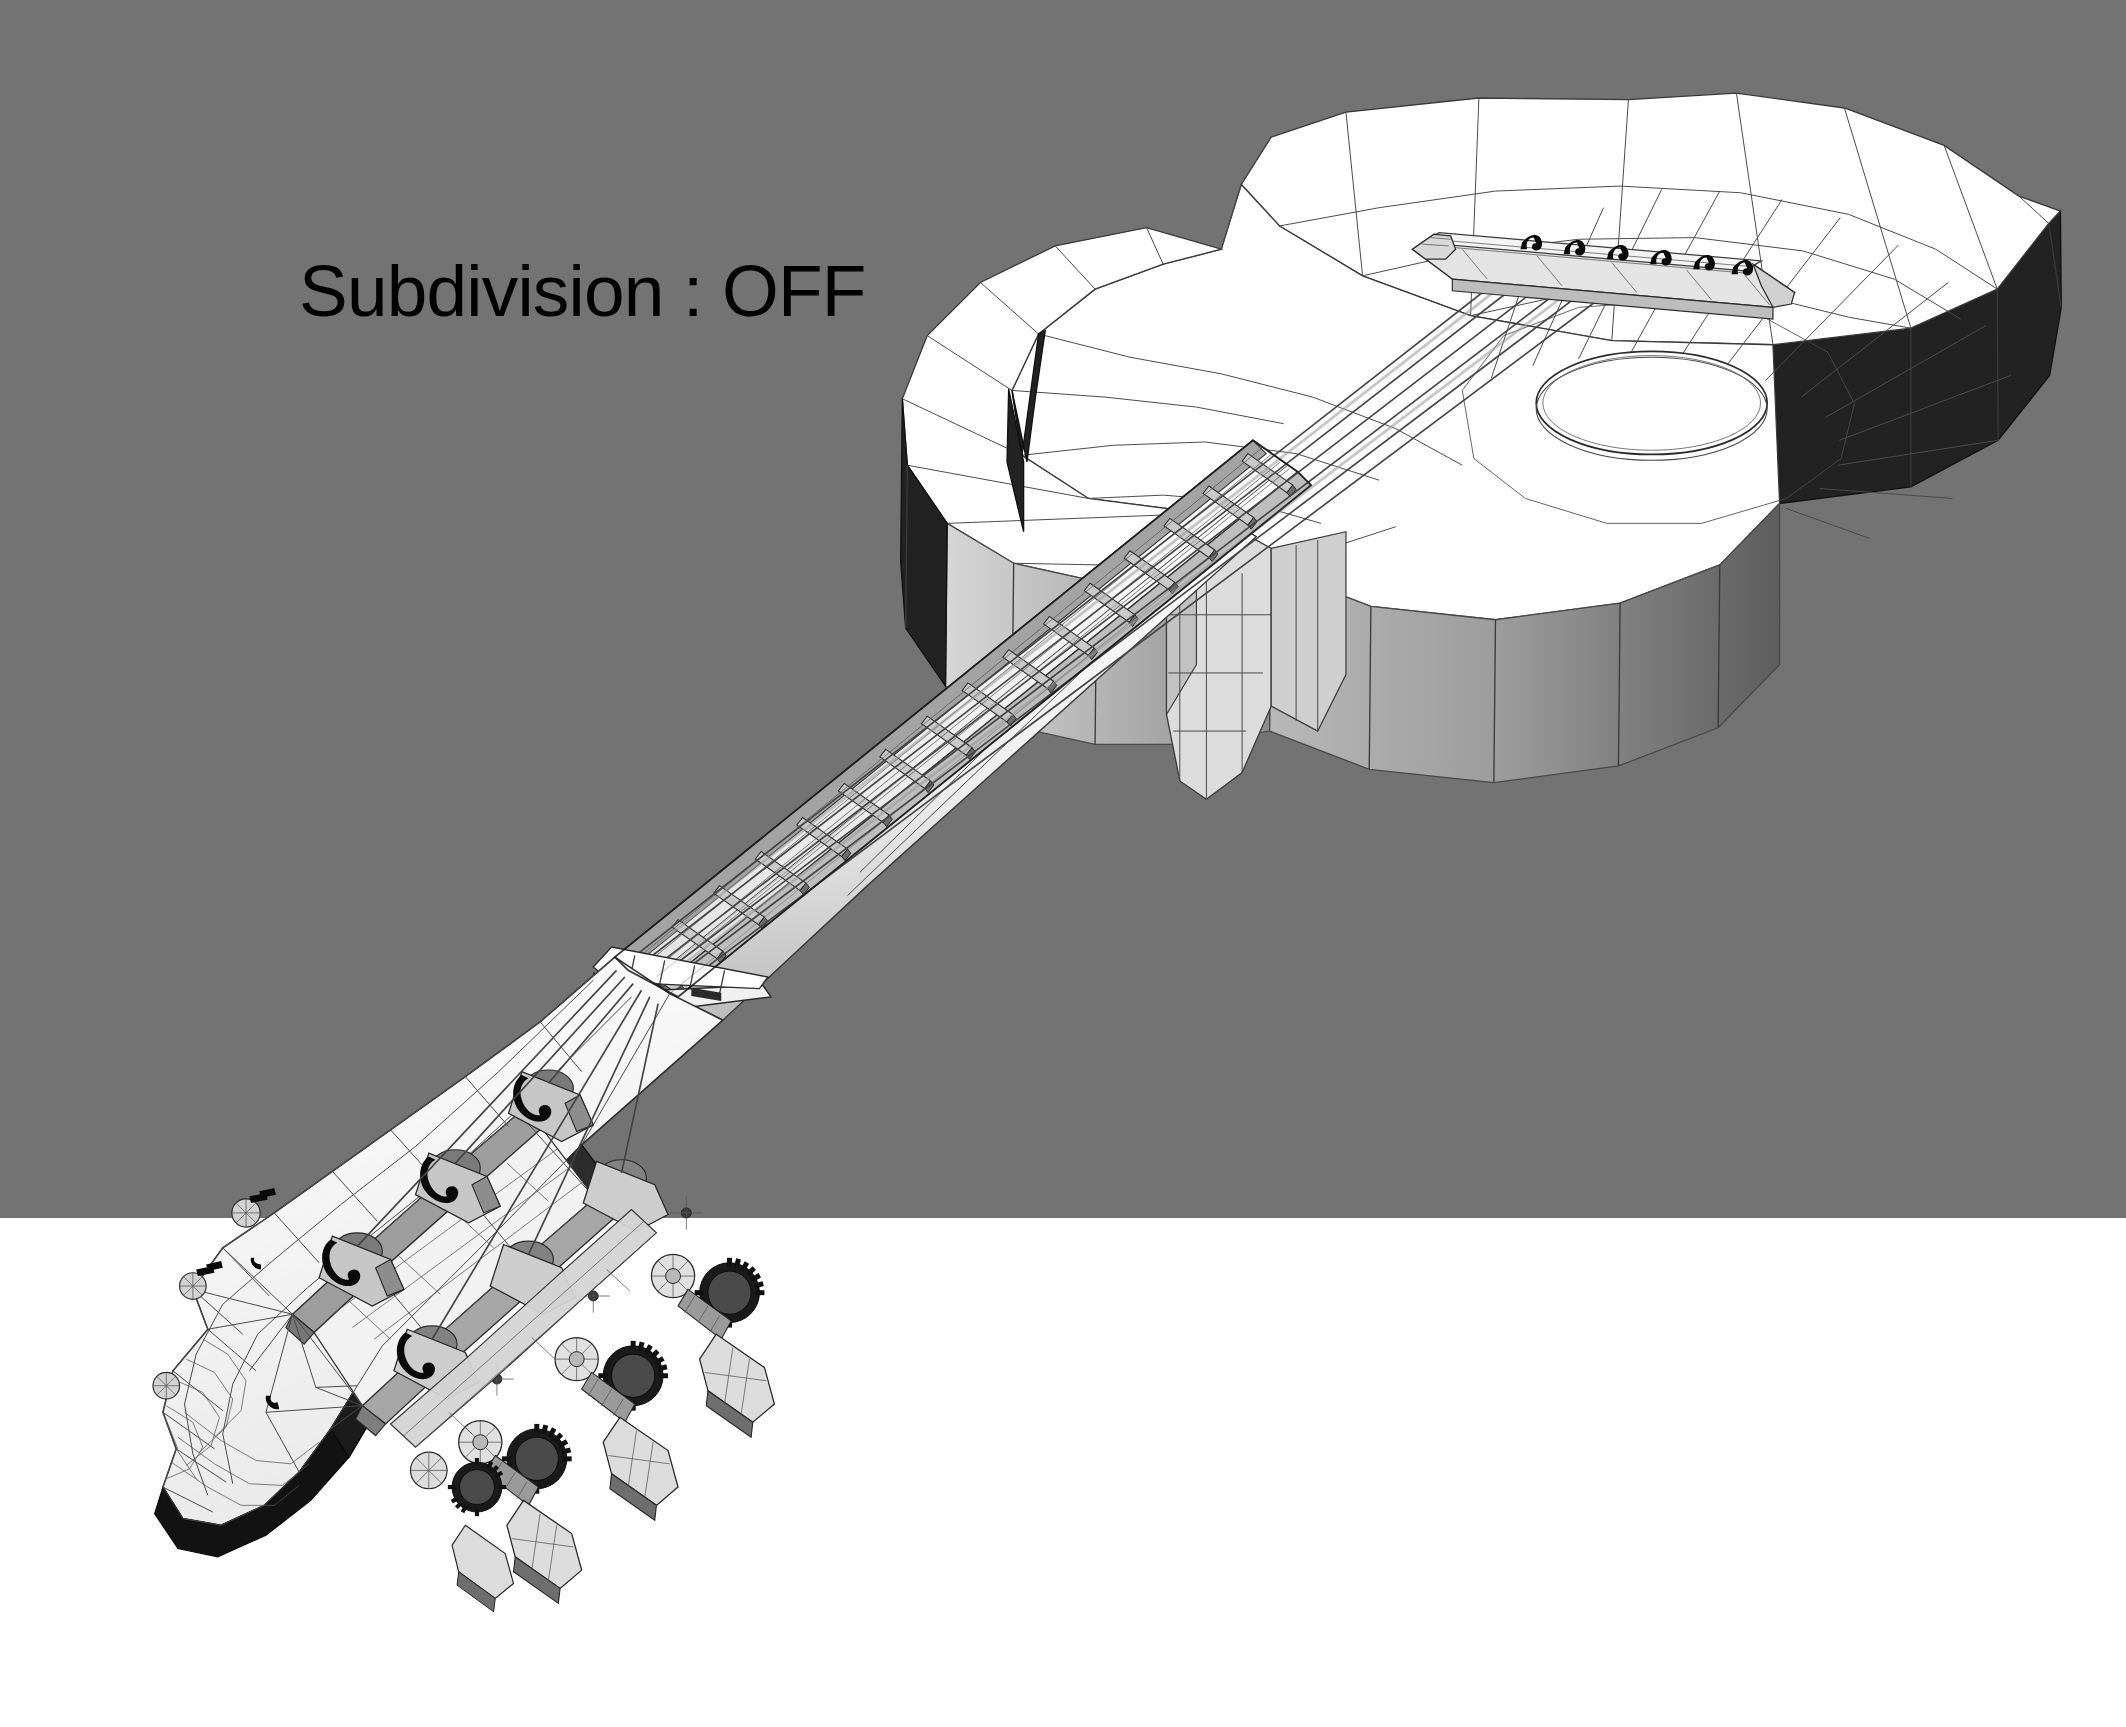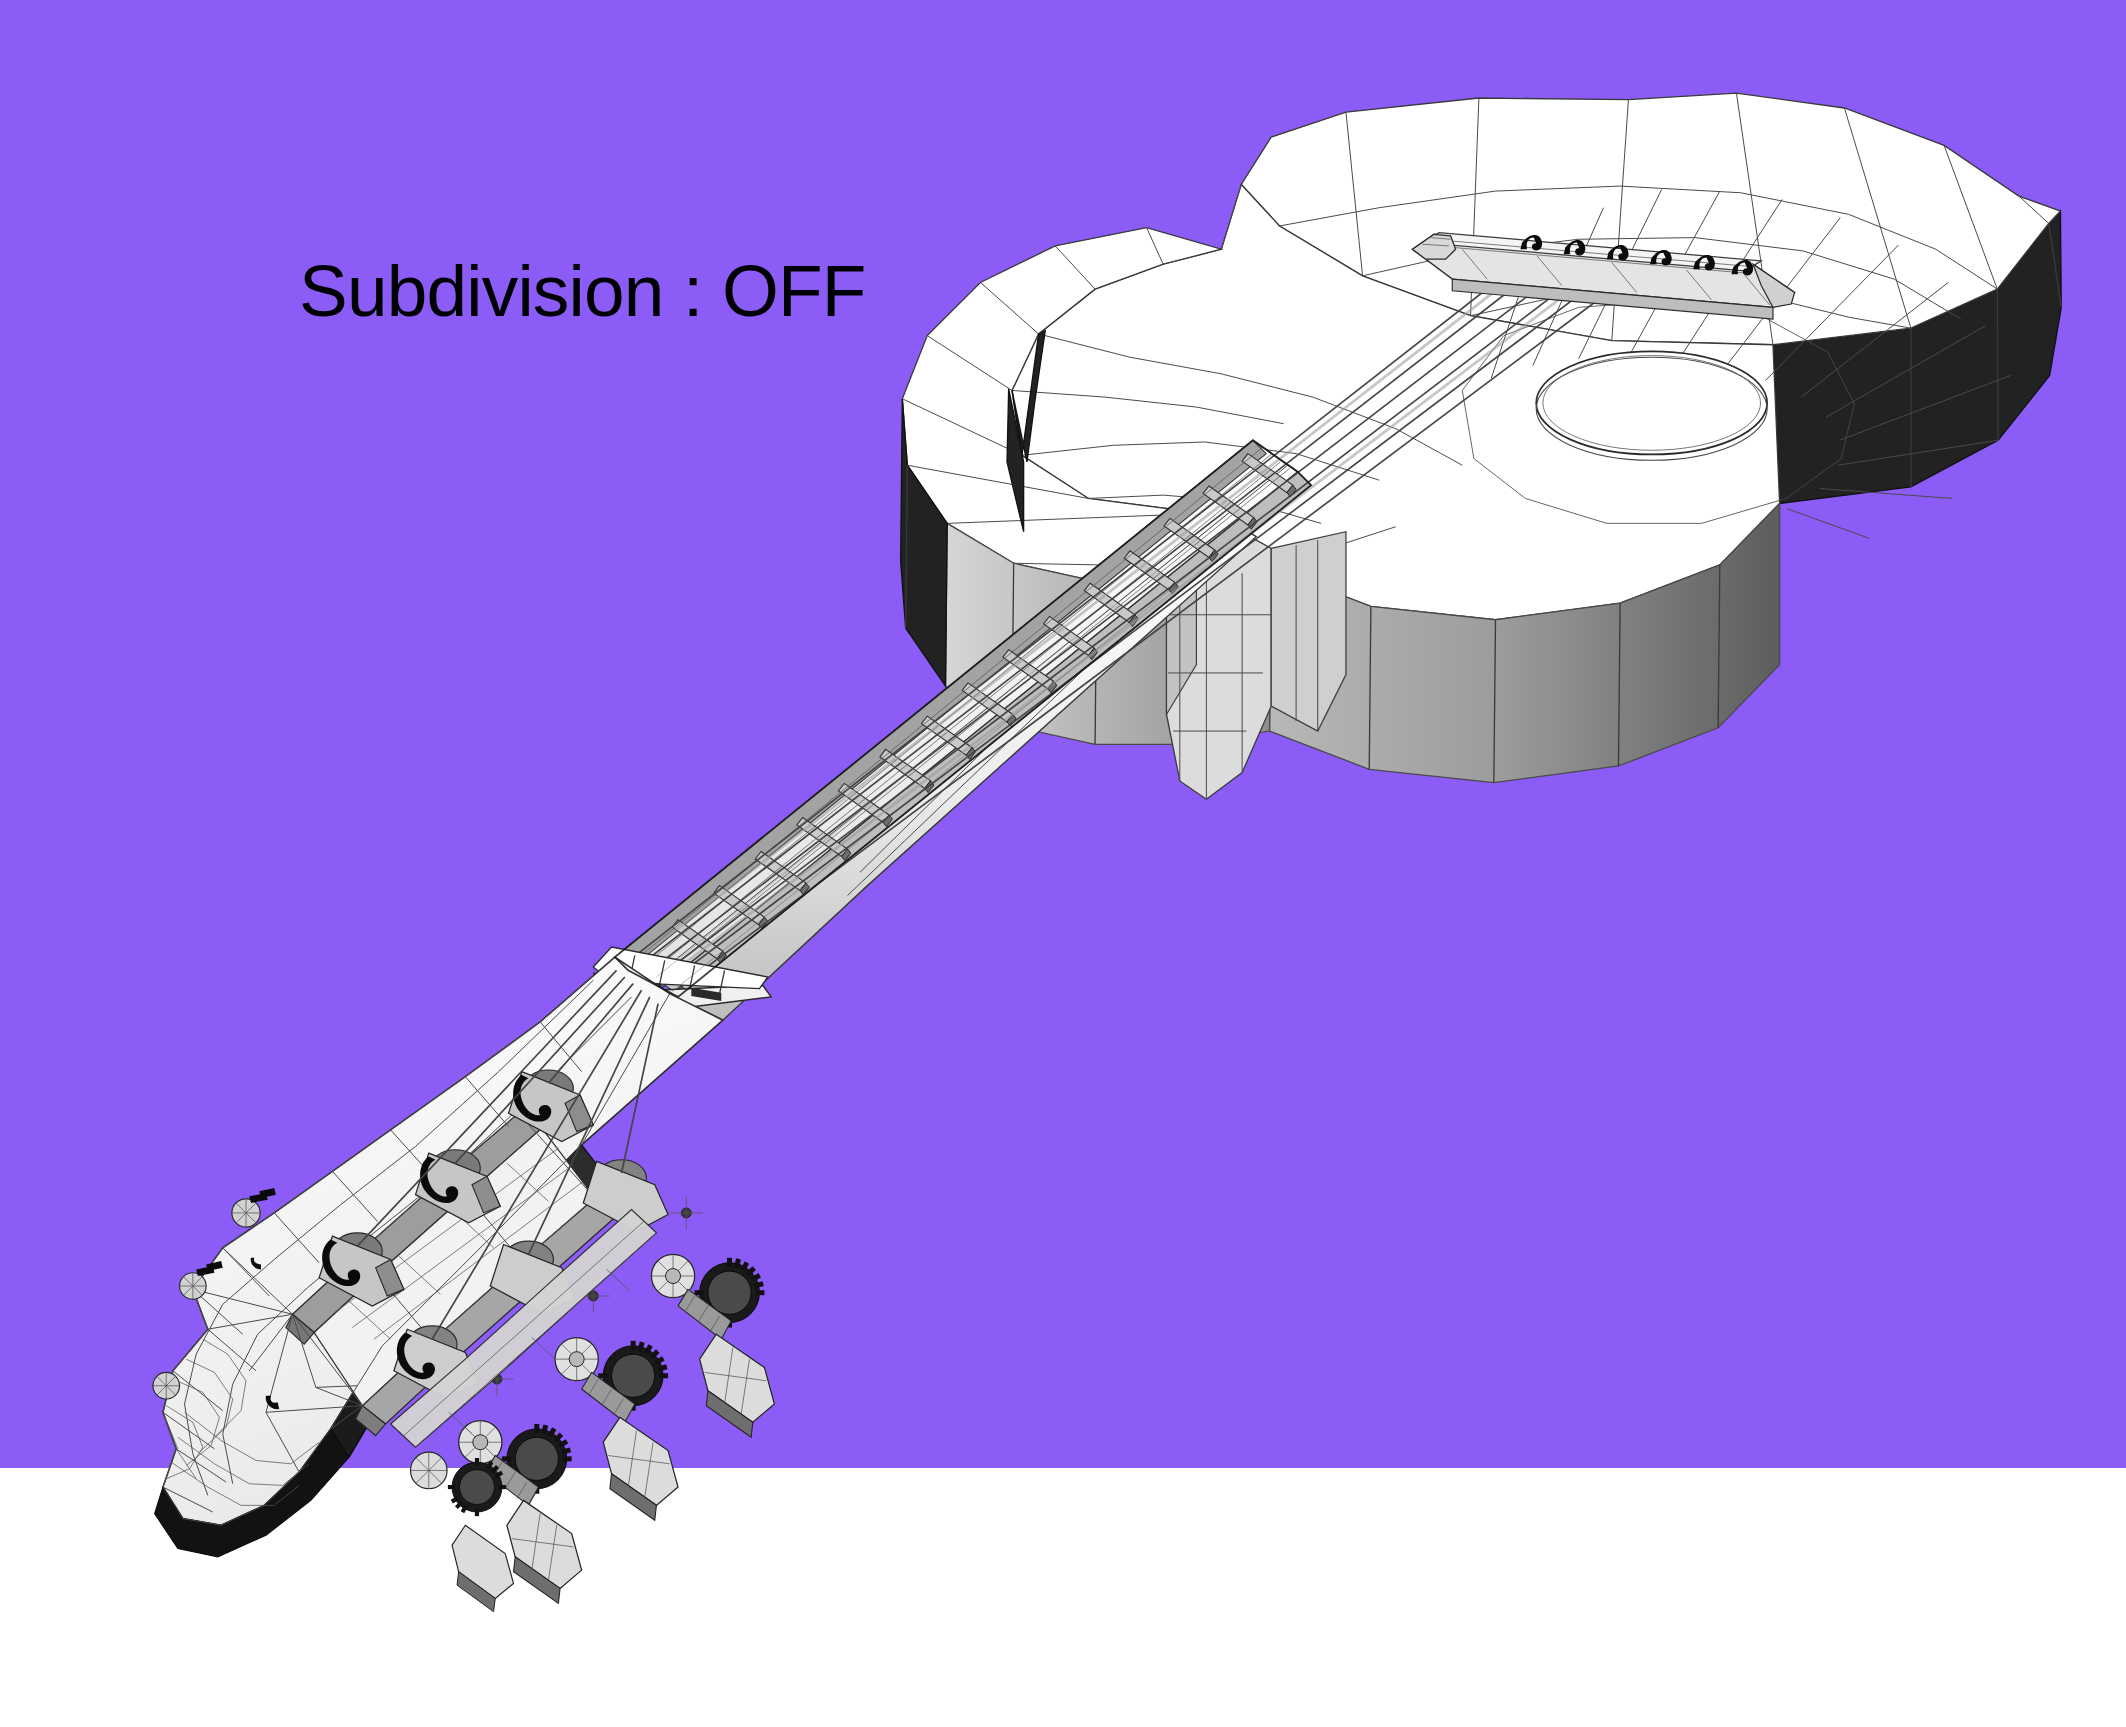--- a/index.html
+++ b/index.html
@@ -1,17 +1,17 @@
 <!DOCTYPE html>
 <html style="font-size:13.3px"><head>
 <meta charset="utf-8">
 <style>
   html,body{margin:0;padding:0;background:#ffffff;}
   body{width:2127px;height:1728px;overflow:hidden;font-family:"Liberation Sans",sans-serif;}
-  #stage{position:relative;width:2127px;height:1468px;background:#8b5cf6;}
+  #stage{position:relative;width:2127px;height:1218px;background:#737373;}
   #label{
     position:absolute;left:299px;top:254px;
     font-family:"Liberation Sans",sans-serif;
     font-size:73px;font-weight:400;color:#000000;
     letter-spacing:-0.8px;white-space:nowrap;line-height:1;
   }
   svg{position:absolute;left:0;top:0;width:2127px;height:1728px;}
   .wire{fill:none;stroke:#3a3a3a;stroke-width:1.6;}
   .wirefine{fill:none;stroke:#4a4a4a;stroke-width:1.2;}
   .wiremicro{fill:none;stroke:#555;stroke-width:0.9;}

